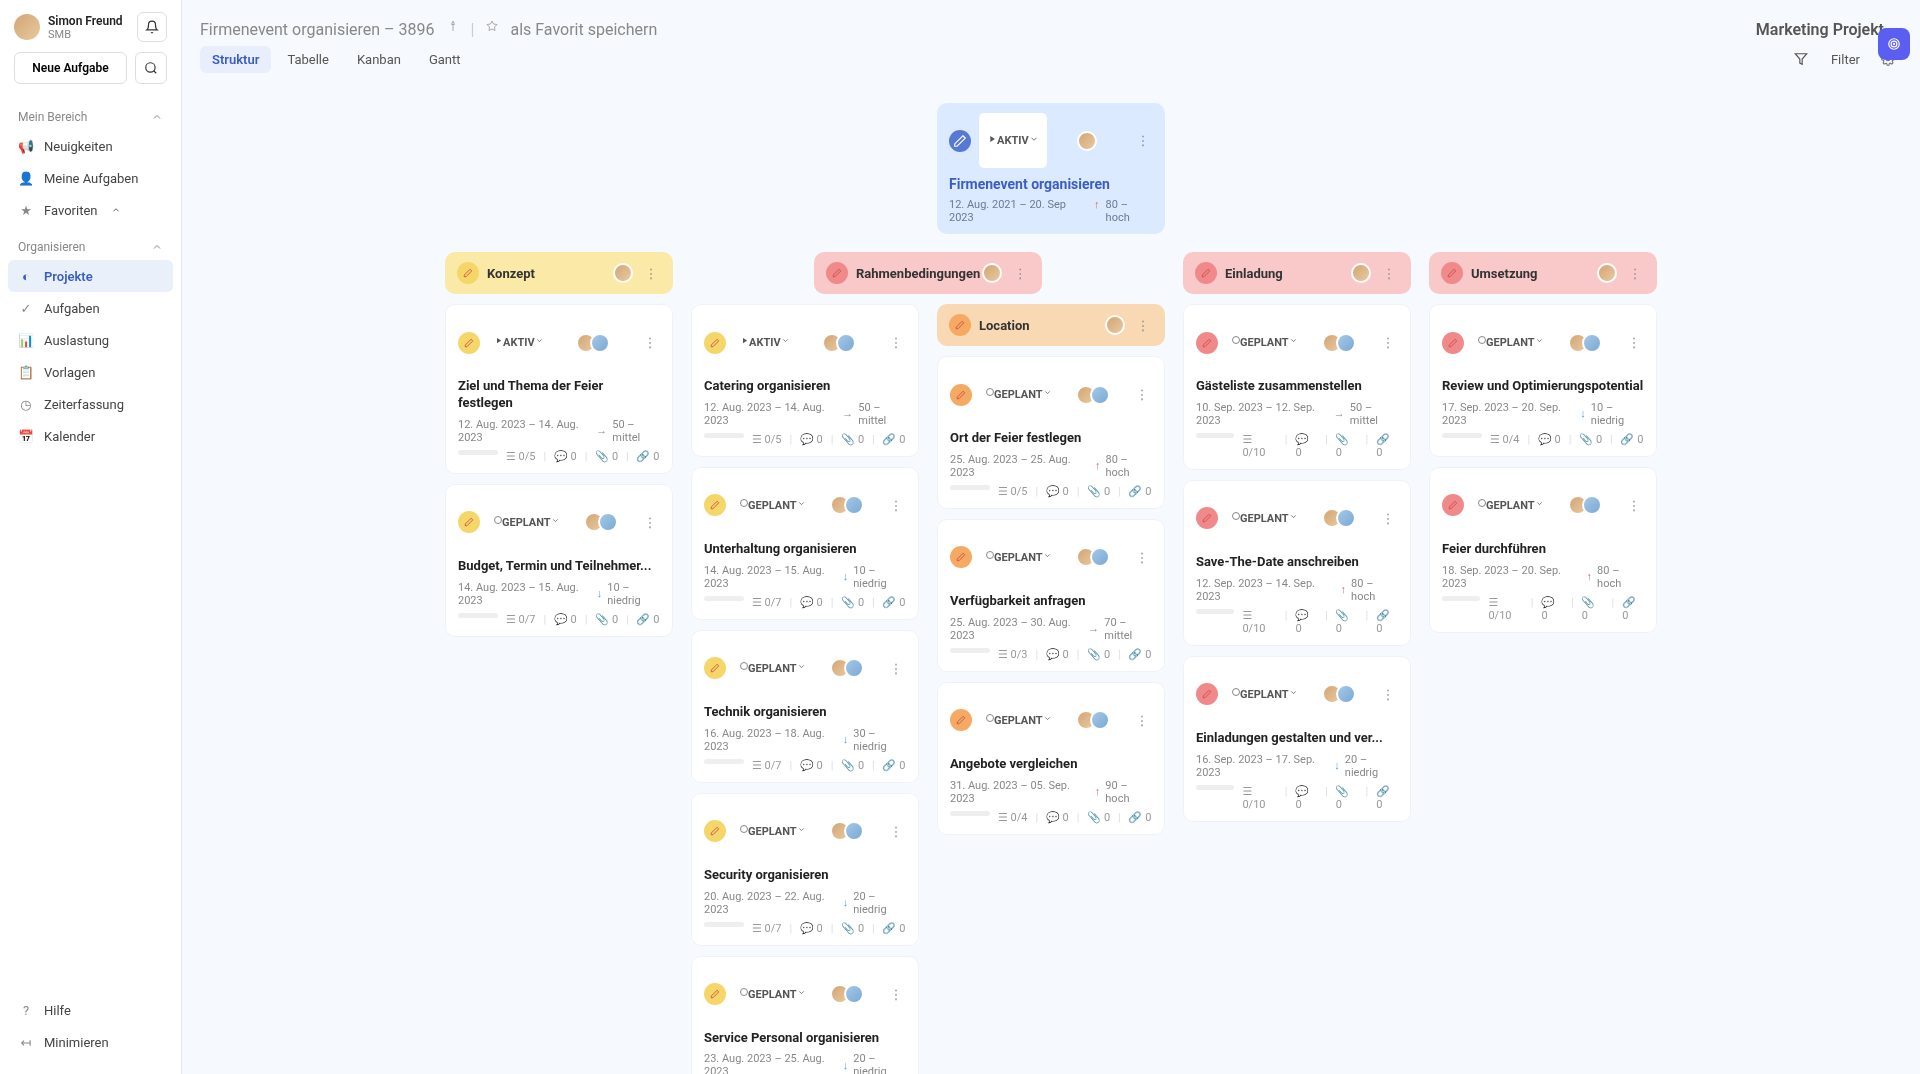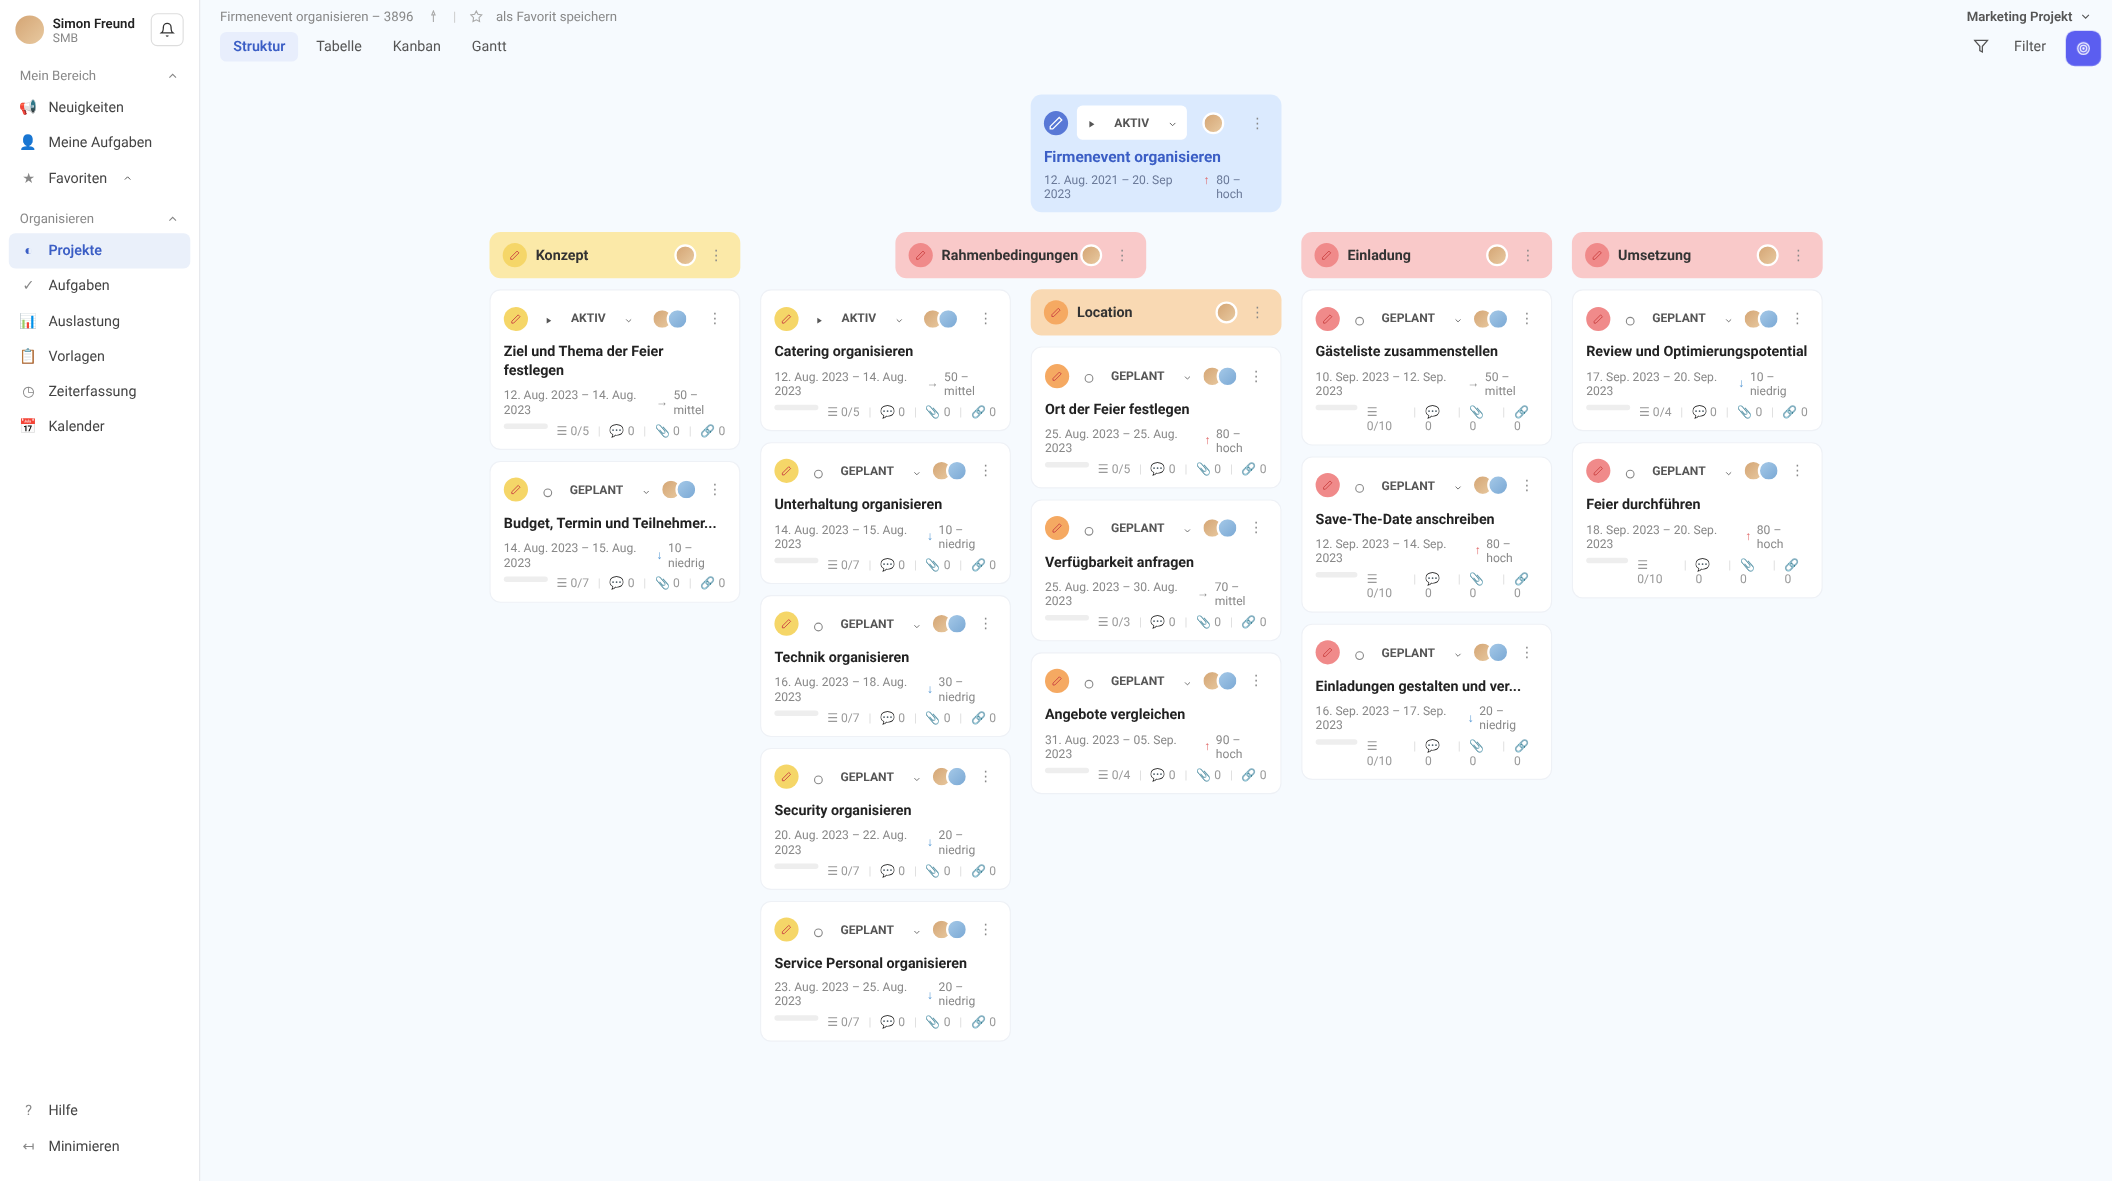--- a/index.html
+++ b/index.html
@@ -17,38 +17,38 @@
 .search-btn{width:32px;height:32px;border:1px solid #ddd;border-radius:6px;display:flex;align-items:center;justify-content:center;cursor:pointer}
 .nav-section{padding:4px 8px}
 .nav-header{display:flex;align-items:center;justify-content:space-between;padding:6px 10px;font-size:12px;color:#888;cursor:pointer}
 .nav-item{display:flex;align-items:center;gap:10px;padding:8px 10px;font-size:13px;color:#444;cursor:pointer;border-radius:6px}
 .nav-item.active{background:#eaf0fa;color:#3b5ec5;font-weight:600}
 .nav-item .ico{width:16px;height:16px;display:flex;align-items:center;justify-content:center;color:#888}
 .nav-item.active .ico{color:#3b5ec5}
 .sidebar-bottom{margin-top:auto;padding:4px 8px}
 .chevron{width:12px;height:12px}
 .main{flex:1;display:flex;flex-direction:column;overflow:hidden}
-.topbar{display:flex;align-items:center;padding:8px 18px 0;gap:12px;font-size:12px;color:#888}
+.topbar{display:flex;align-items:flex-start;padding:20px 18px 0;gap:12px;font-size:16px;color:#888}
 .topbar .sep{color:#ccc}
 .topbar-right{margin-left:auto;display:flex;align-items:center;gap:6px;color:#555;font-weight:600}
 .tabs{display:flex;gap:4px;padding:6px 18px 10px;align-items:center}
 .tab{padding:6px 12px;border-radius:6px;font-size:13px;color:#555;cursor:pointer}
 .tab.active{background:#e8eefc;color:#3b5ec5;font-weight:600}
 .tab-right{margin-left:auto;display:flex;align-items:center;gap:14px}
 .filter-btn{display:flex;align-items:center;gap:23px;color:#555;cursor:pointer;font-size:13px}
 .gear-btn{width:28px;height:28px;display:flex;align-items:center;justify-content:center;cursor:pointer;color:#777}
 .board{flex:1;overflow:auto;padding:20px 18px;position:relative}
 .root-card{width:228px;margin:0 auto 18px;background:#dbeafe;border-radius:10px;padding:10px 12px}
 .root-head{display:flex;align-items:center;gap:8px;margin-bottom:8px}
 .edit-circle{width:22px;height:22px;border-radius:50%;display:flex;align-items:center;justify-content:center;flex-shrink:0}
 .ec-blue{background:#5878d6;color:#fff}
 .ec-yellow{background:#f5d668}
 .ec-orange{background:#f5a962}
 .ec-red{background:#f08a8a}
-.status-pill{display:flex;align-items:flex-end;gap:16px;background:#fff;border-radius:5px;padding:9px 8px;font-size:11px;font-weight:700;color:#555;cursor:pointer}
+.status-pill{display:flex;align-items:flex-start;gap:0;background:#fff;border-radius:5px;padding:21px 8px;font-size:11px;font-weight:700;color:#555;cursor:pointer}
 .root-title{font-weight:700;font-size:14px;color:#3b5ec5;margin-bottom:6px}
 .date-line{font-size:11px;color:#6b7a99;display:flex;gap:6px}
 .dots-btn{width:20px;height:20px;display:flex;align-items:center;justify-content:center;cursor:pointer;color:#888;margin-left:auto}
 .columns{display:flex;gap:18px;justify-content:center;align-items:flex-start}
 .col{display:flex;flex-direction:column;gap:10px;width:228px}
 .col-header{border-radius:10px;padding:10px 12px;display:flex;align-items:center;gap:8px}
 .col-header.yellow{background:#fbe9a8}
 .col-header.red{background:#f9c9c9}
 .col-header.orange{background:#f9d9b3}
 .col-title{font-weight:700;font-size:13px;color:#333;flex:1}
@@ -79,20 +79,29 @@
       <div>
         <div class="user-name">Simon Freund</div>
         <div class="user-sub">SMB</div>
       </div>
       <div class="bell-btn">
         <svg viewBox="0 0 24 24" fill="none" stroke="currentColor" stroke-width="2">
             <path d="M18 8A6 6 0 006 8c0 7-3 9-3 9h18s-3-2-3-9M13.7 21a2 2 0 01-3.4 0"></path>
           </svg>
       </div>
     </div>
+    <div class="btn-row">
+      <button class="new-task-btn">Neue Aufgabe</button>
+      <div class="search-btn">
+        <svg viewBox="0 0 24 24" fill="none" stroke="currentColor" stroke-width="2">
+            <circle cx="11" cy="11" r="8"></circle>
+            <path d="M21 21l-4.3-4.3"></path>
+          </svg>
+      </div>
+    </div>
     <div id="nav-sections">
         <div class="nav-section">
           <div class="nav-header">
             <span>Mein Bereich</span>
             <svg class="chevron" viewBox="0 0 24 24" fill="none" stroke="currentColor" stroke-width="2">
               <path d="M18 15l-6-6-6 6"></path>
             </svg>
           </div>
           <div class="nav-item">
             <span class="ico">📢</span>

